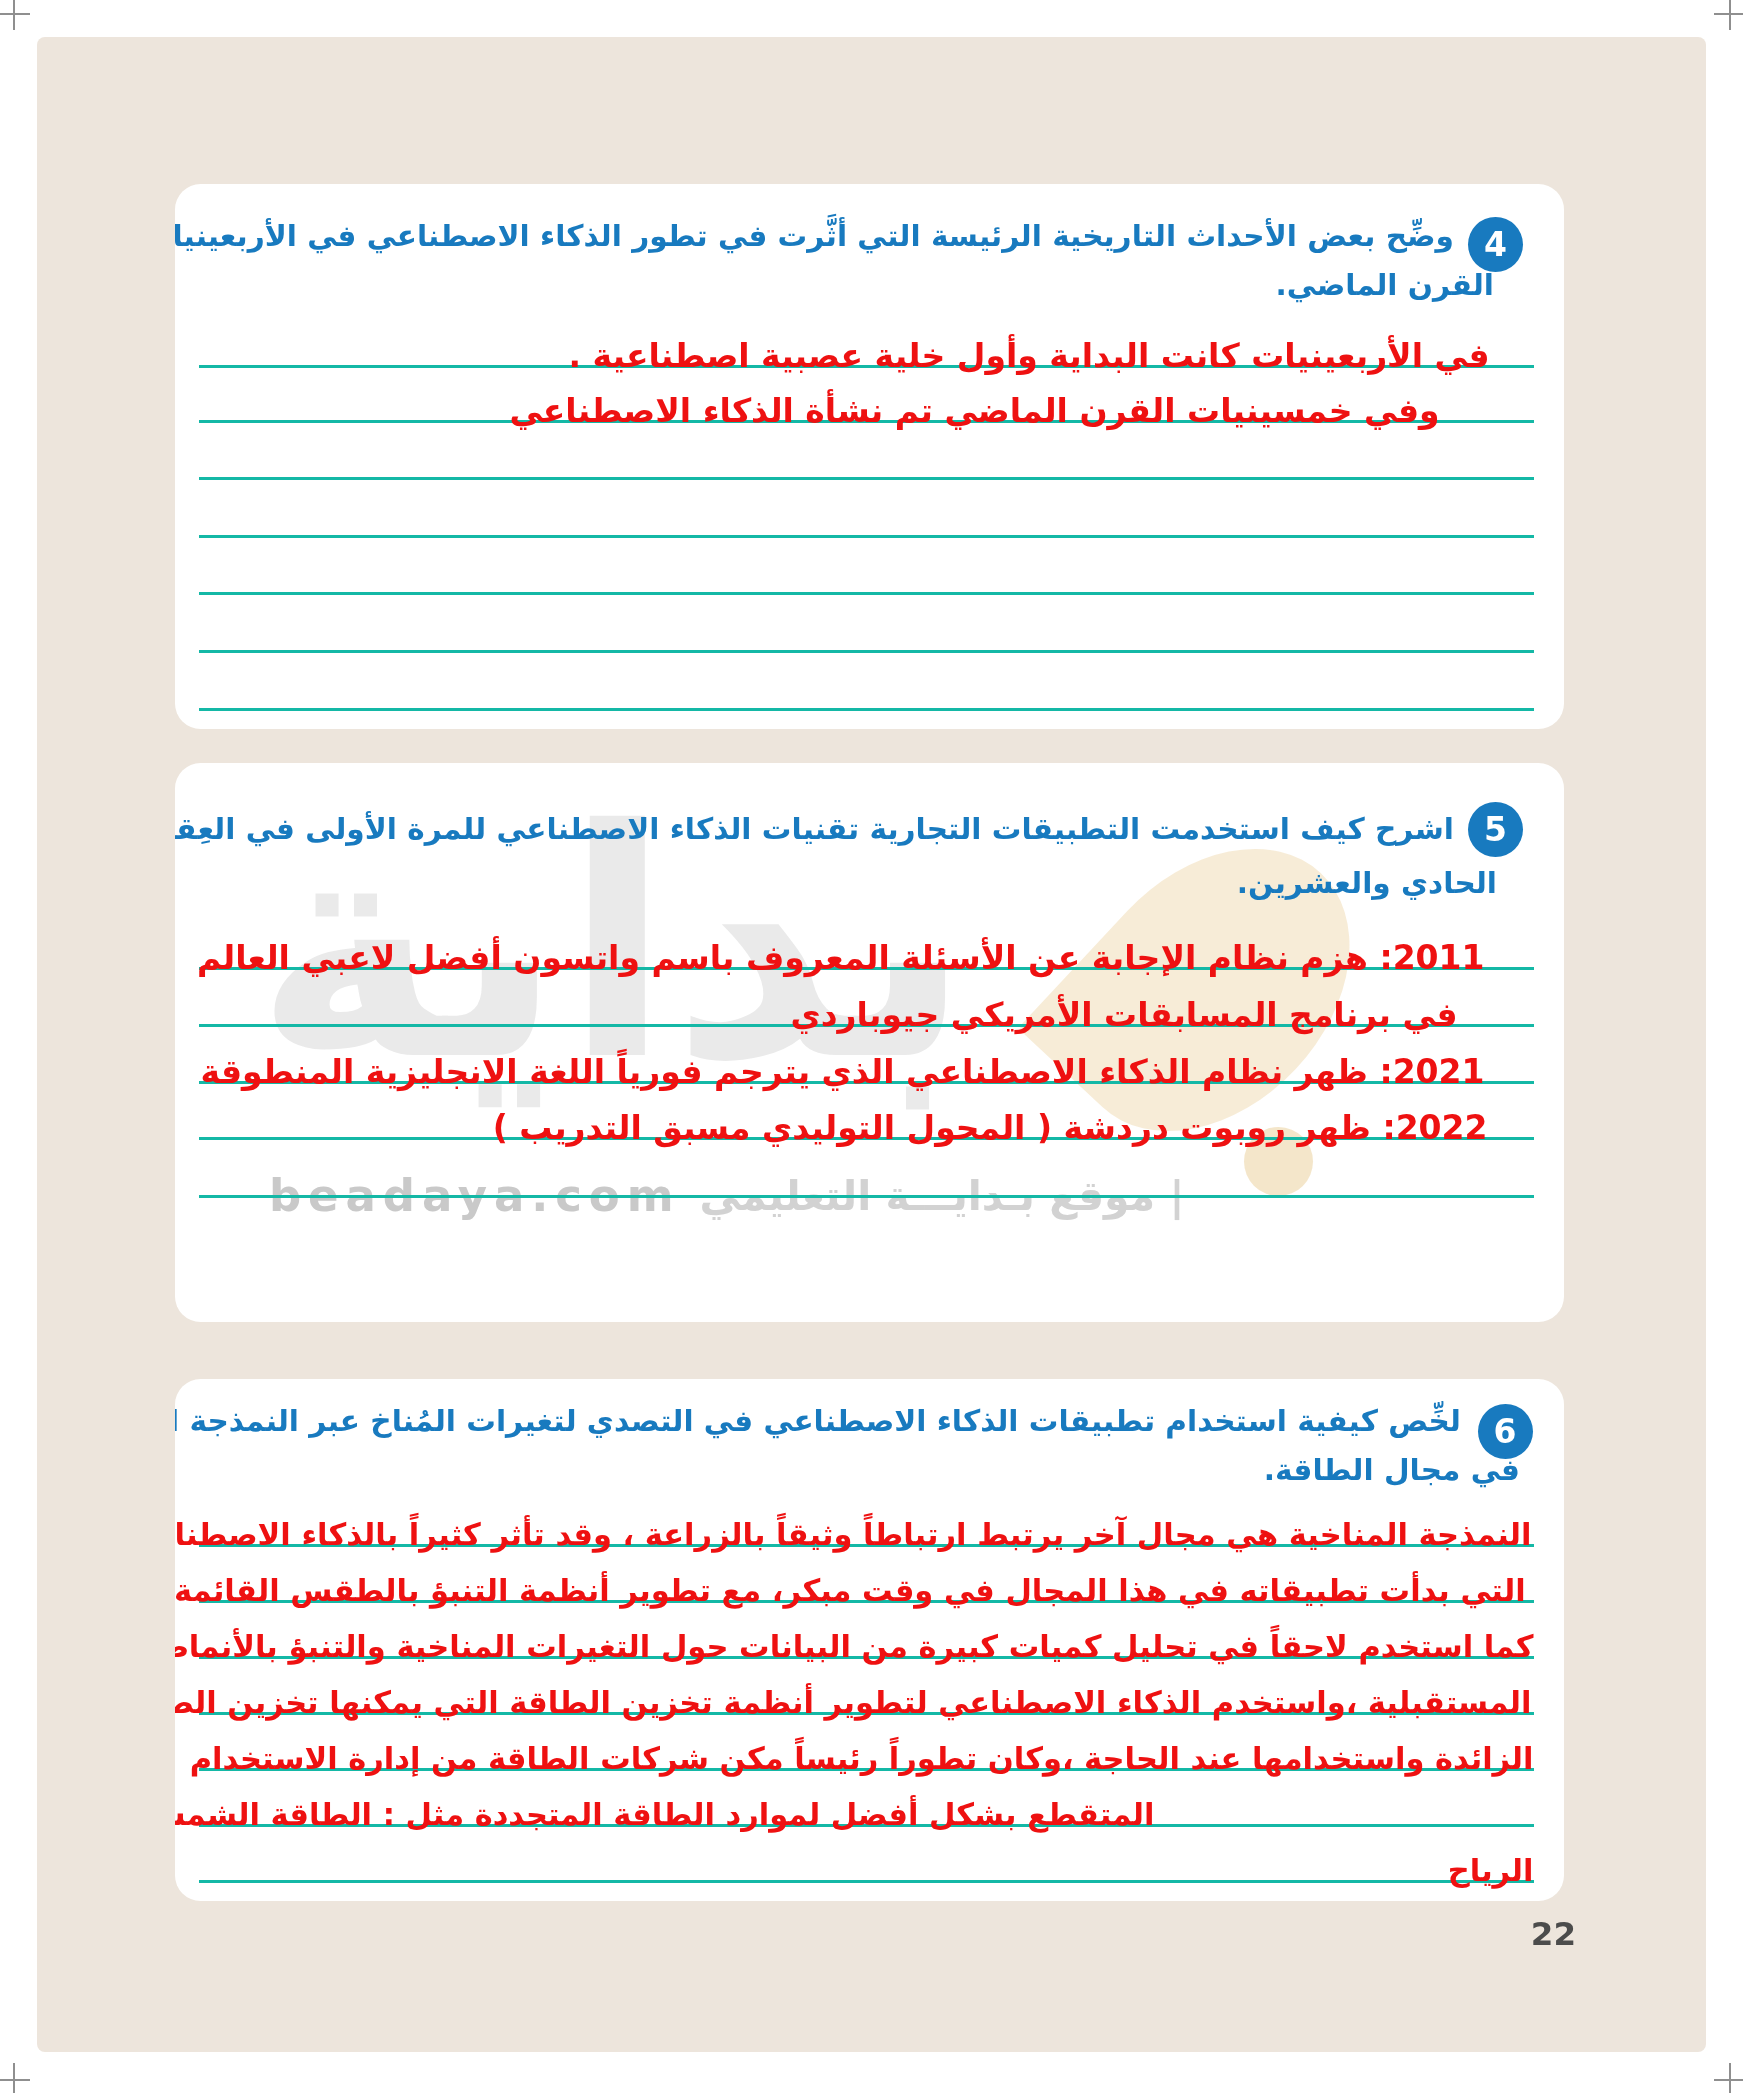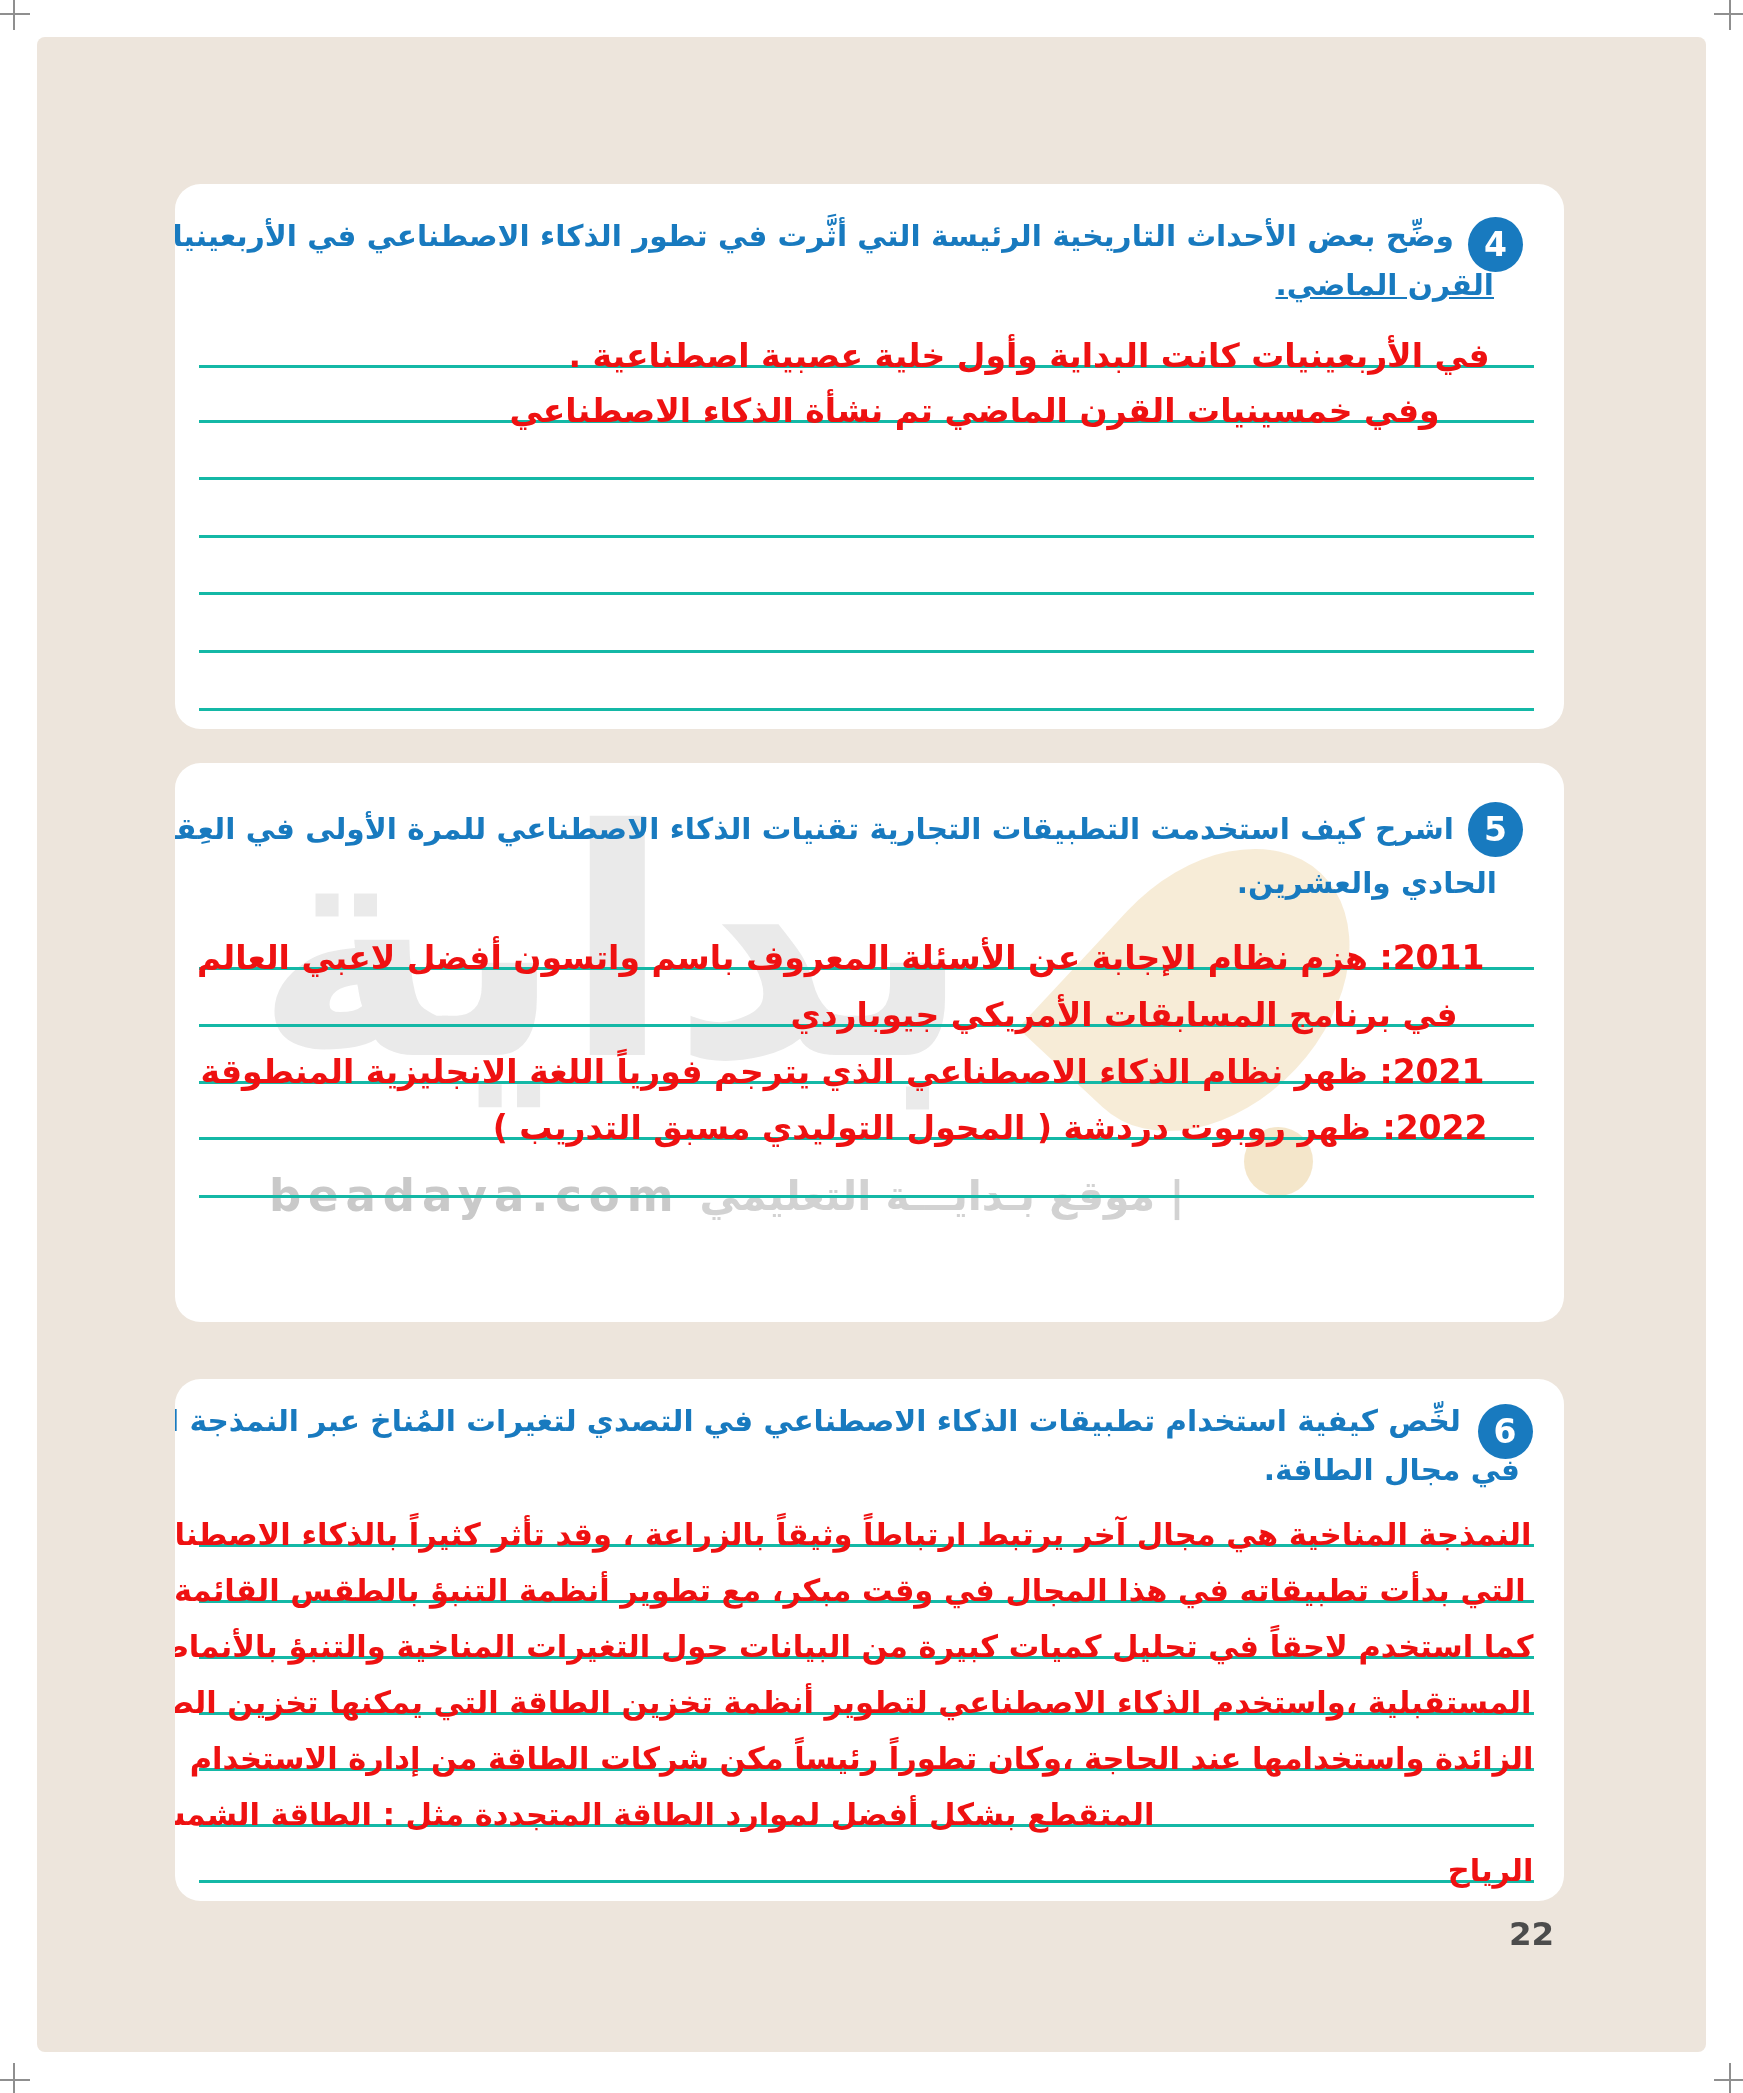--- a/index.html
+++ b/index.html
@@ -22,21 +22,21 @@
 
   .badge{position:absolute;width:55px;height:55px;border-radius:50%;background:#187abf;
          color:#ffffff;font-size:33px;font-weight:bold;display:flex;align-items:center;
          justify-content:center;z-index:3;}
   #card4 .badge{top:32.5px;right:41px;}
   #card5 .badge{top:39px;right:41px;}
   #card6 .badge{top:24.6px;right:31.5px;}
 
   .qline{position:absolute;color:#187abf;font-weight:bold;font-size:29.6px;line-height:45px;
          text-align:right;white-space:nowrap;z-index:2;}
-  #card4 .q1{top:29.6px;right:110px;} #card4 .q2{top:79px;right:70px;text-decoration:underline;}
+  #card4 .q1{top:29.6px;right:110px;} #card4 .q2{top:79px;right:70px;}
   #card5 .q1{top:44px;right:110px;} #card5 .q2{top:98px;right:67px;}
   #card6 .q1{top:19.7px;right:103px;} #card6 .q2{top:69px;right:44px;}
 
   .answers{position:absolute;left:23.6px;right:30.5px;z-index:2;}
   #card4 .answers{top:129px;}
   #card5 .answers{top:150px;}
   #card6 .answers{top:112px;}
   .ans-line{border-bottom:3px solid #14b8a6;display:flex;align-items:flex-end;
             justify-content:flex-start;}
   .ans-text{color:#ee1111;font-weight:bold;font-size:33px;line-height:1;
@@ -49,21 +49,21 @@
            color:#d9d9d9;opacity:.55;}
   .wm-drop{left:921px;top:67px;width:231px;height:320px;background:#f6e9d0;opacity:.85;
            border-radius:50% 50% 50% 5.9px;transform:rotate(43deg);}
   .wm-dot{left:1069px;top:364px;width:69px;height:69px;border-radius:50%;
           background:#f3e3c4;opacity:.9;}
   .wm-url{left:94px;top:406px;direction:ltr;display:flex;gap:19px;align-items:center;
           font-weight:bold;color:#c9c9c9;}
   .wm-url .latin{font-size:45px;letter-spacing:6.9px;}
   .wm-url .arab{font-size:41px;color:#d2d2d2;}
 
-  .page-num{position:absolute;left:1487px;top:1915px;width:89px;text-align:center;
+  .page-num{position:absolute;left:1487px;top:1915px;width:89px;text-align:right;
             font-size:32.5px;font-weight:bold;color:#4c4c4c;}
 </style>
 </head>
 <body>
 
 <div class="sheet">
   <div class="page-bg"></div>
 
   <div class="cm tl-h"></div>
   <div class="cm tl-v"></div>

